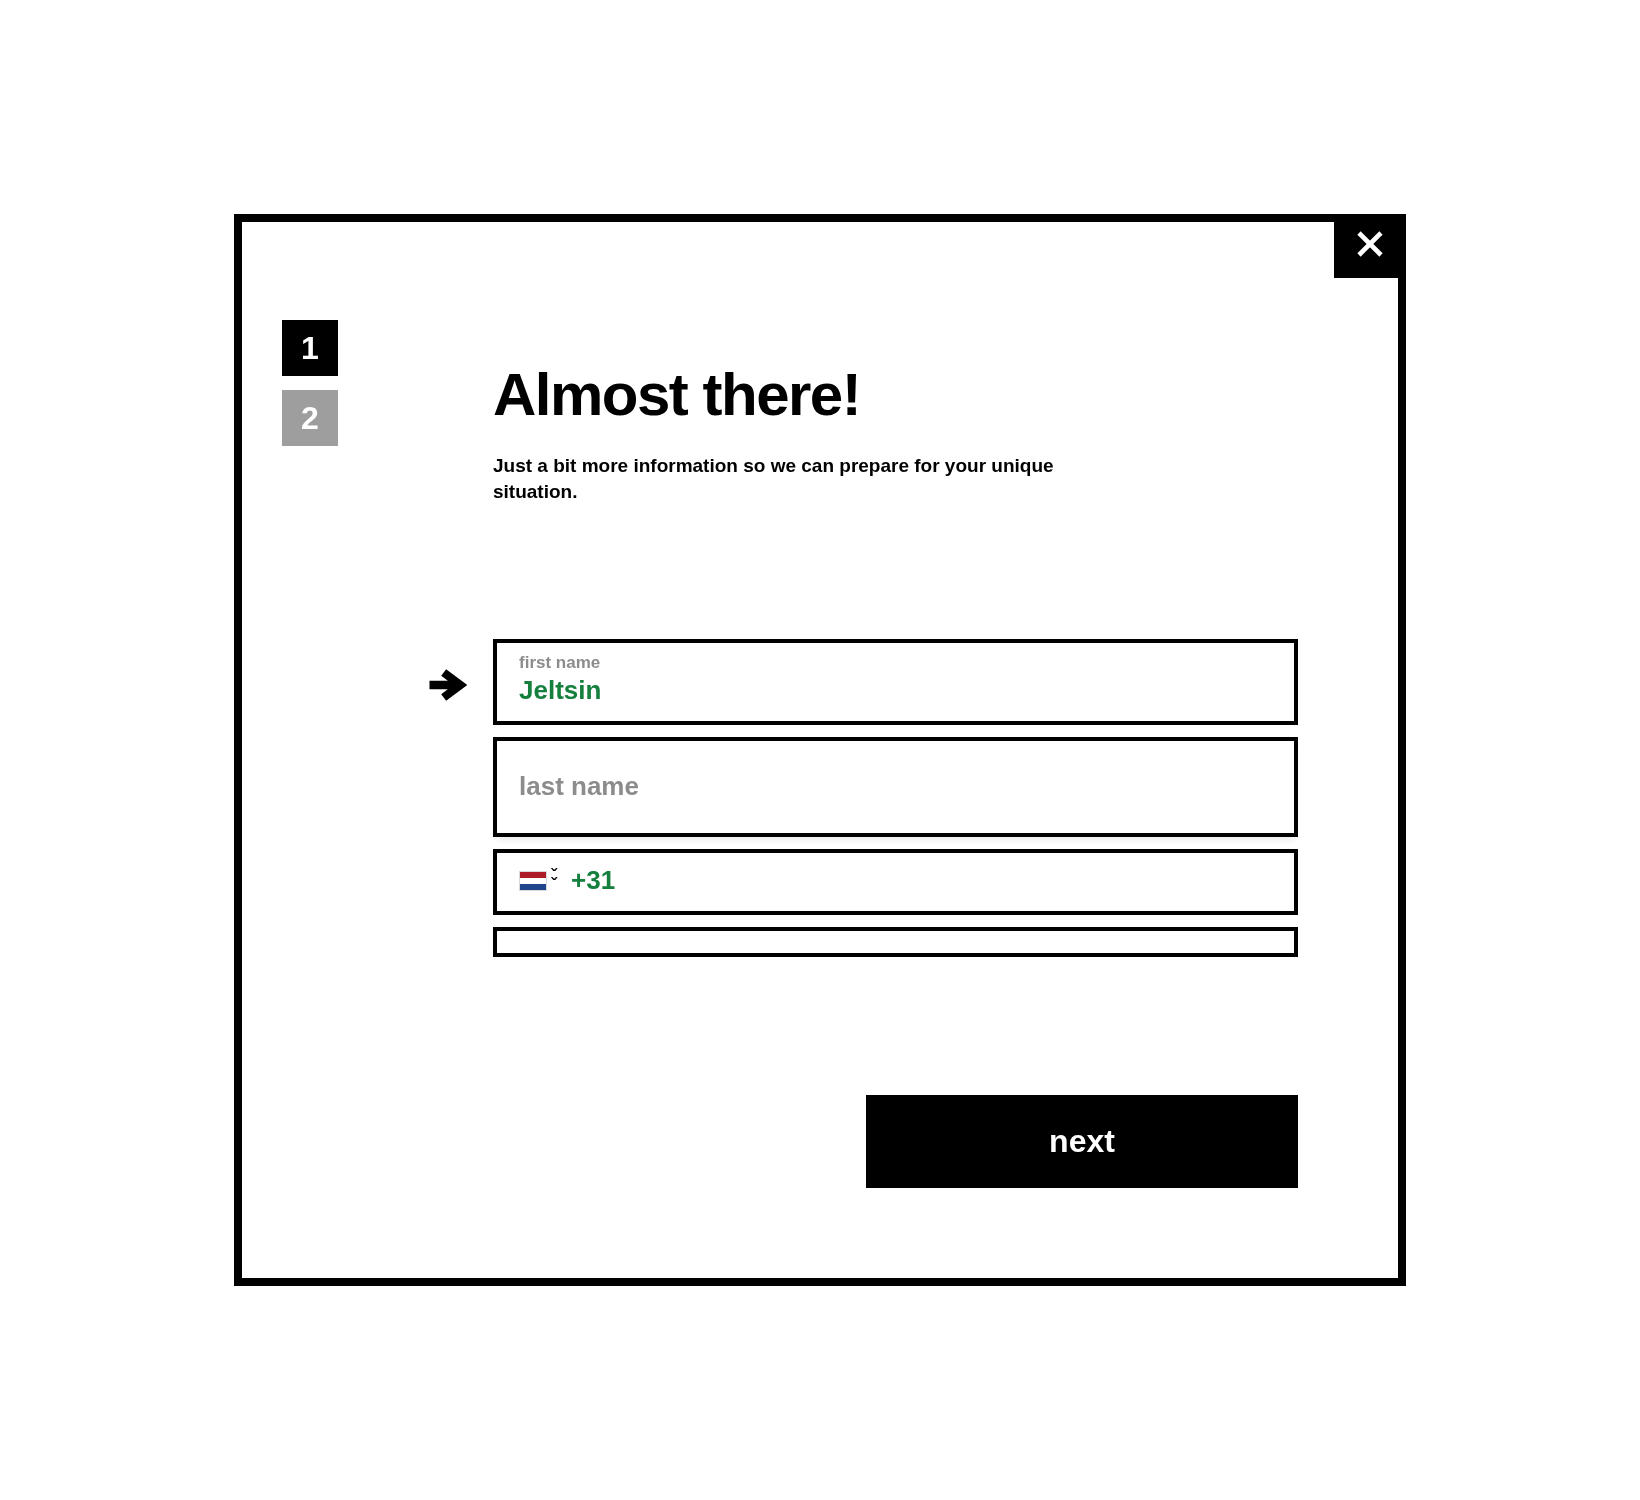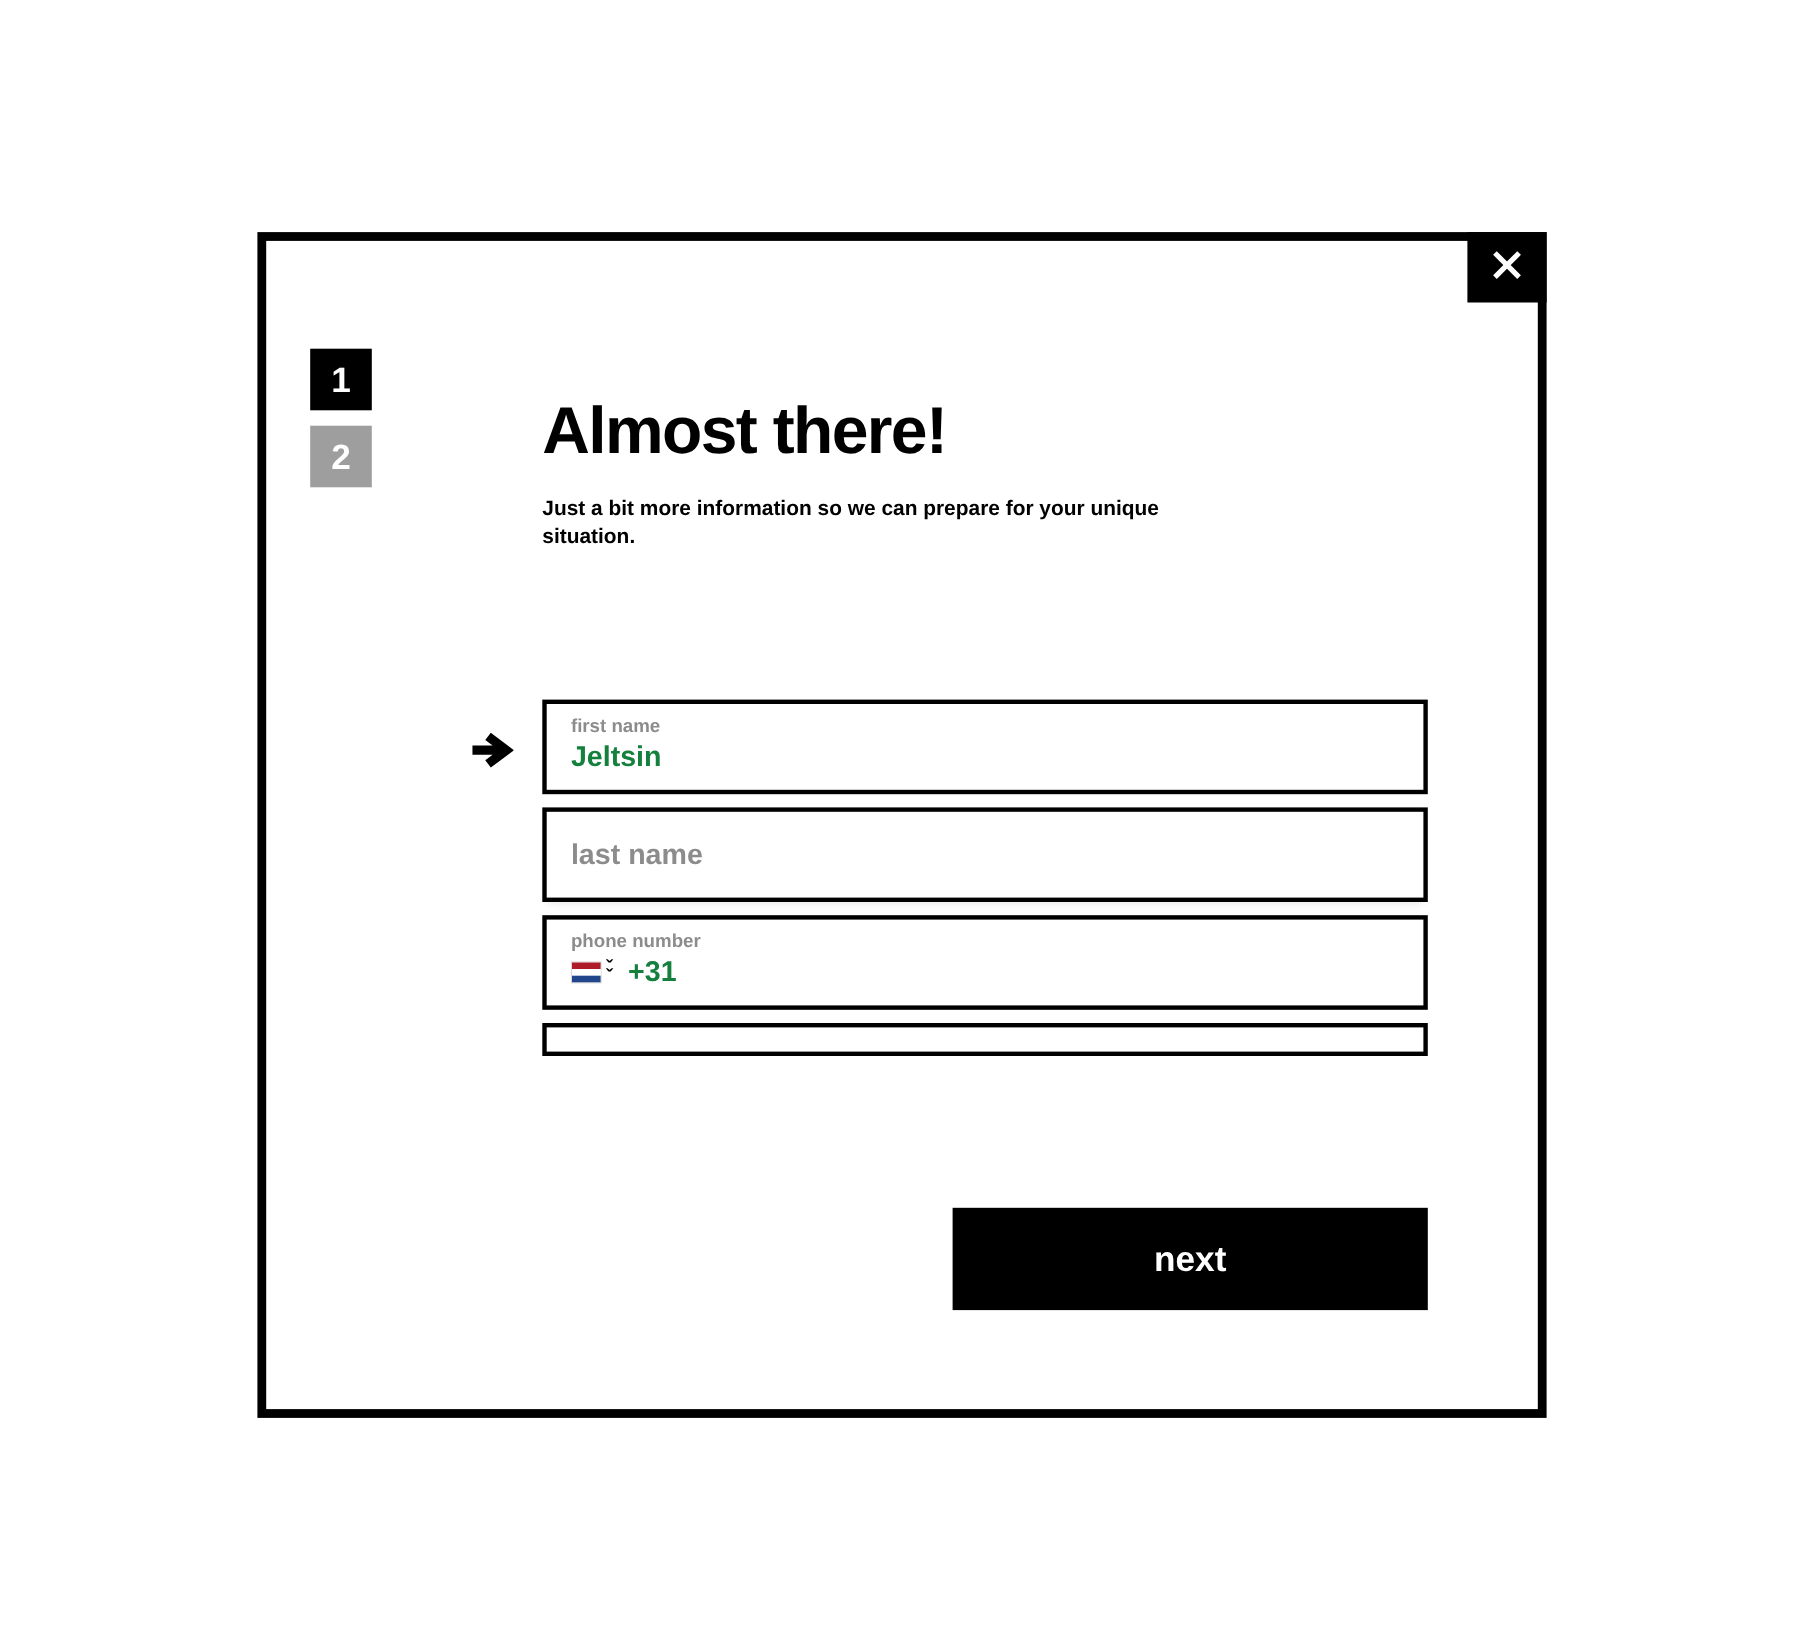--- a/index.html
+++ b/index.html
@@ -53,21 +53,21 @@
     .field.labeled { padding: 10px 22px 12px; }
     .field .small-label {
       font-size: 17px; font-weight: 700; color: #8c8c8c;
       margin-bottom: 0px;
     }
     .field input {
       border: none; outline: none; width: 100%;
       font-size: 26px; font-weight: 700; color: #15803d;
       background: transparent; padding: 0;
     }
-    .field.simple input { height: 78px; }
+    .field.simple input { height: 92px; }
     .field.labeled input { height: 36px; }
     .field input::placeholder { color: #8c8c8c; font-weight: 700; }
     .field.subtle-shadow { box-shadow: 0 6px 8px -4px rgba(0,0,0,0.1); }
 
     .arrow {
       position: absolute;
       left: -70px; top: 22px;
       width: 40px; height: 40px;
     }
 
@@ -129,21 +129,20 @@
           </span>
           <div class="small-label">first name</div>
           <input type="text" value="Jeltsin" style="">
         </div>
 
         <div class="field simple subtle-shadow">
           <input type="text" placeholder="last name" style="">
         </div>
 
         <div class="field labeled">
-          <div class="small-label">phone number</div>
           <div class="phone-row">
             <div class="country-wrap">
               <div class="flag">
                   <span class="r"></span>
                   <span class="w"></span>
                   <span class="b"></span>
                 </div>
               <div class="chevrons">
                   <span>ˇ</span>
                   <span>ˇ</span>

